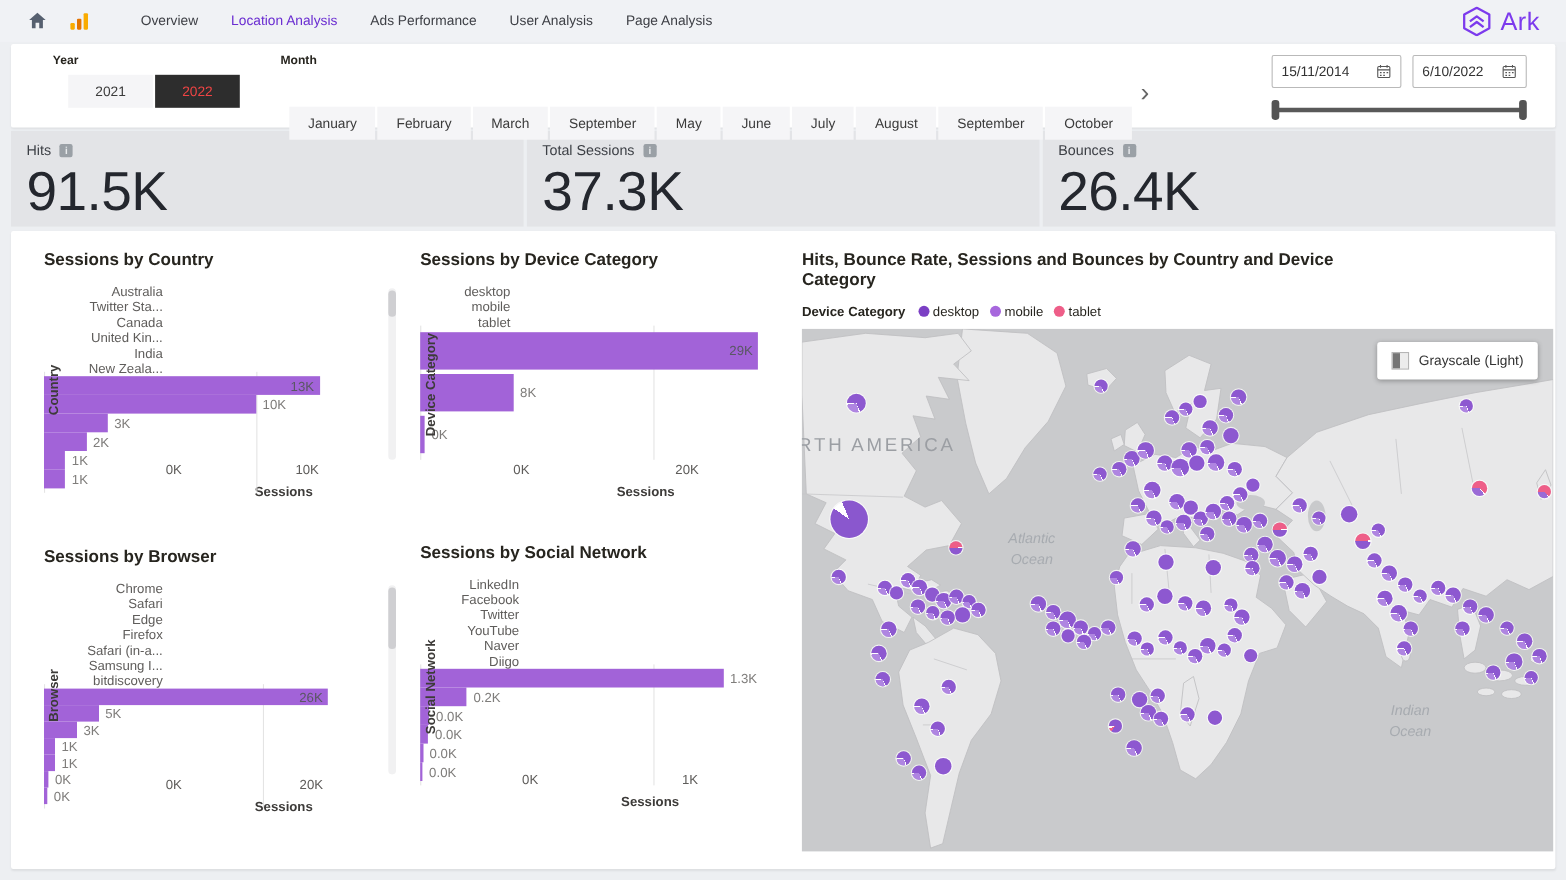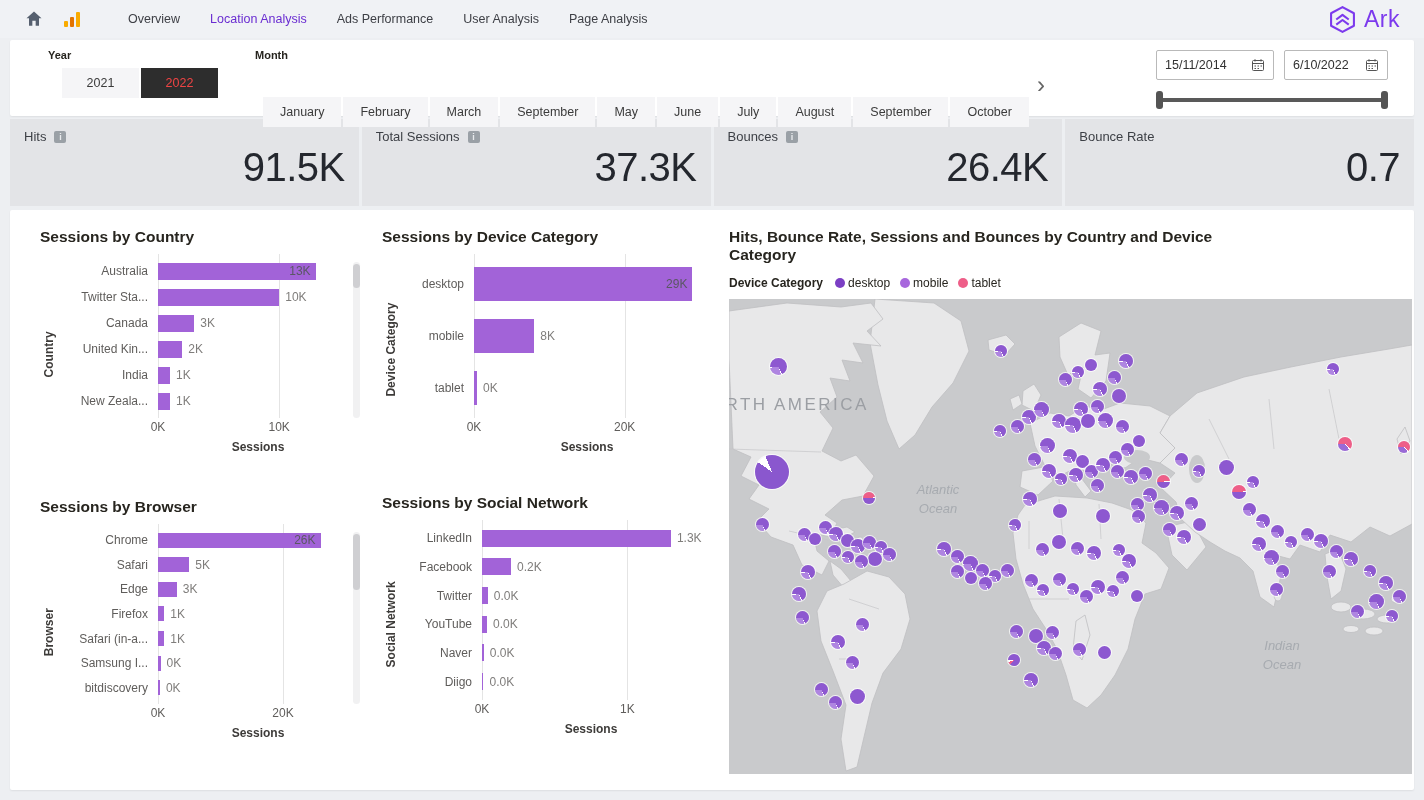--- a/index.html
+++ b/index.html
@@ -39,31 +39,31 @@
   .slider .track { position:absolute; left:3px; right:3px; top:7px; height:4px; background:#595959; border-radius:2px; }
   .slider .handle { position:absolute; top:0; width:7px; height:18px; background:#545454; border-radius:3px; cursor:ew-resize; }
   .slider .handle.l { left:0; } .slider .handle.r { right:0; }
 
   .kpis { display:flex; gap:3px; margin:3px 10px 0 10px; height:87px; }
   .kpi { flex:1; background:#e3e4e7; padding:10px 14px; }
   .kpi-head { display:flex; align-items:center; gap:8px; }
   .kpi-label { font-size:13px; color:#3c3f45; }
   .kpi-info { width:12px; height:12px; background:#9aa0a6; border-radius:2px; color:#e8eaed;
     font-size:9px; font-weight:700; display:flex; align-items:center; justify-content:center; cursor:pointer; }
-  .kpi-value { text-align:right; font-size:40px; color:#24272e; margin-top:1px; letter-spacing:-.5px; }
+  .kpi-value { text-align:left; font-size:50px; color:#24272e; margin-top:1px; letter-spacing:-.5px; }
 
   .main-card { position:relative; margin:4px 10px 10px 10px; height:580px; background:#fff;
     border-radius:2px; box-shadow:0 1px 2px rgba(0,0,0,.07); }
   .chart { position:absolute; }
   #chart-0 { left:30px; top:18px; width:318px; height:252px; --labelw:118px; --barh:17px; }
   #chart-1 { left:372px; top:18px; width:318px; height:252px; --labelw:92px;  --barh:34px; }
   #chart-2 { left:30px; top:288px; width:318px; height:268px; --labelw:118px; --barh:15px; }
   #chart-3 { left:372px; top:284px; width:318px; height:268px; --labelw:100px; --barh:17px; }
   .chart-title { font-size:15.5px; font-weight:700; color:#27251f; margin-bottom:12px; }
-  .plot { position:relative; display:flex; height:156px; }
+  .plot { position:relative; display:flex; height:156px;flex-direction:column; }
   #chart-2 .plot, #chart-3 .plot { height:172px; }
   .plot-left { width:var(--labelw); display:flex; flex-direction:column; justify-content:space-around;
     padding-right:10px; }
   .cat { text-align:right; font-size:12px; color:#5f5d5b; white-space:nowrap; }
   .plot-right { flex:1; position:relative; display:flex; flex-direction:column; justify-content:space-around; }
   .grid { position:absolute; top:-4px; bottom:-4px; width:1px; background:#e4e4e4; }
   .bar-row { position:relative; display:flex; align-items:center; height:var(--barh); cursor:pointer; }
   .bar { height:100%; background:#a263d8; position:relative; flex:none; }
   .val-out { margin-left:6px; font-size:12px; color:#7f7d7b; white-space:nowrap; }
   .val-in { position:absolute; right:5px; top:50%; transform:translateY(-50%); font-size:12px; color:#5a5764; }
@@ -205,26 +205,20 @@
         <span class="kpi-info">i</span>
       </div>
       <div class="kpi-value">37.3K</div>
     </div>
     <div class="kpi">
       <div class="kpi-head">
         <span class="kpi-label">Bounces</span>
         <span class="kpi-info">i</span>
       </div>
       <div class="kpi-value">26.4K</div>
-    </div>
-    <div class="kpi">
-      <div class="kpi-head">
-        <span class="kpi-label">Bounce Rate</span>
-      </div>
-      <div class="kpi-value">0.7</div>
     </div>
   </section>
 
 <section class="main-card">
   <div class="chart" id="chart-0">
       <div class="chart-title">Sessions by Country</div>
       <div class="plot">
         <div class="plot-left">
           <span class="cat">Australia</span>
           <span class="cat">Twitter Sta...</span>
@@ -463,20 +457,24 @@
           <ellipse cx="408" cy="158" rx="13" ry="7"></ellipse>
         </g>
         <g fill="none" stroke="#c6c6c8" stroke-width="0.7">
           <path d="M0,150 L92,153"></path>
           <path d="M60,232 L99,241"></path>
           <path d="M300,222 L300,250 M330,200 L334,240 M370,205 L372,240 M300,300 L340,300"></path>
           <path d="M480,120 L500,160 M540,100 L545,150 M600,90 L610,140"></path>
           <path d="M120,300 L150,310 M110,360 L130,360"></path>
         </g>
       </svg>
+      <button class="style-btn">
+        <span class="style-ico"></span>
+        <span>Grayscale (Light)</span>
+      </button>
     <div class="region-label" style="left: -34px; top: 96px;">NORTH AMERICA</div>
         <div class="ocean-label" style="left: 172px; top: 182px;">Atlantic Ocean</div>
         <div class="ocean-label" style="left: 516px; top: 338px;">Indian Ocean</div>
         <div class="pie pv1" style="width: 17px; height: 17px; left: 40.5px; top: 58.5px;"></div>
         <div class="pie pv5" style="width: 34px; height: 34px; left: 26px; top: 156px;"></div>
         <div class="pie pv1" style="width: 13px; height: 13px; left: 26.5px; top: 218.5px;"></div>
         <div class="pie pv1" style="width: 13px; height: 13px; left: 68.5px; top: 228.5px;"></div>
         <div class="pie pv2" style="width: 12px; height: 12px; left: 80px; top: 234px;"></div>
         <div class="pie pv1" style="width: 13px; height: 13px; left: 89.5px; top: 221.5px;"></div>
         <div class="pie pv1" style="width: 14px; height: 14px; left: 100px; top: 228px;"></div>

